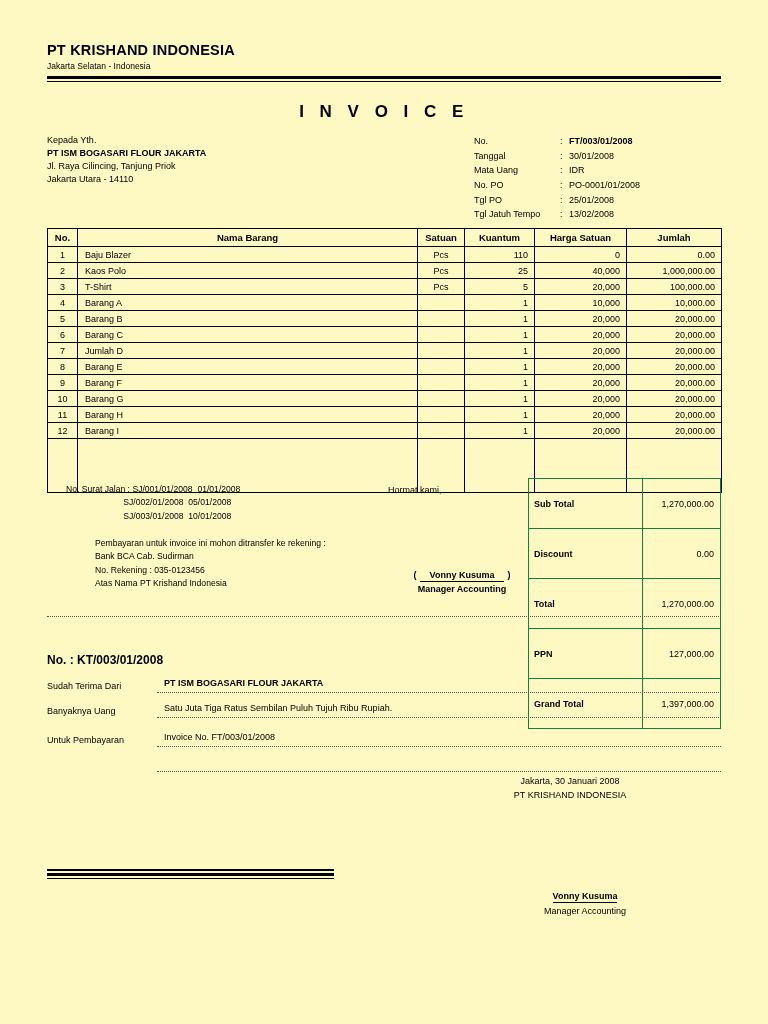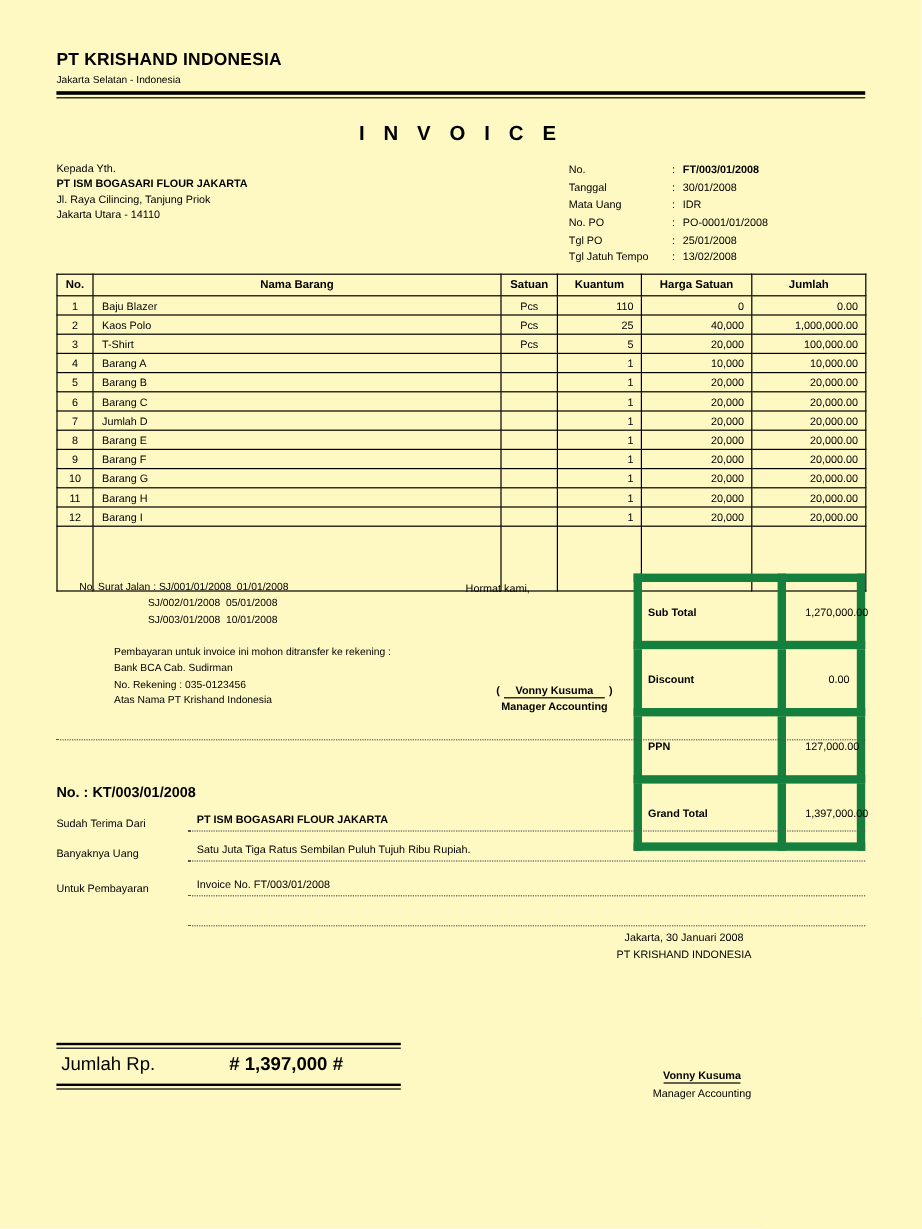--- a/index.html
+++ b/index.html
@@ -175,21 +175,21 @@
   .totals {
     position: absolute;
     left: 528px;
     top: 478px;
     width: 193px;
     border-collapse: collapse;
     table-layout: fixed;
     font-size: 9px;
   }
   .totals td {
-    border: 7px solid #15803d;
+    border: 1px solid #15803d;
     height: 17px;
     padding: 16px;
   }
   .totals td.t-label {
     width: 92px;
     font-weight: bold;
     padding-left: 5px;
   }
   .totals td.t-value {
     text-align: right;
@@ -522,20 +522,24 @@
     <tbody>
       <tr>
         <td class="t-label">Sub Total</td>
         <td class="t-value">1,270,000.00</td>
       </tr>
       <tr>
         <td class="t-label">Discount</td>
         <td class="t-value">0.00</td>
       </tr>
       <tr>
+        <td class="t-label">Total</td>
+        <td class="t-value">1,270,000.00</td>
+      </tr>
+      <tr>
         <td class="t-label">PPN</td>
         <td class="t-value">127,000.00</td>
       </tr>
       <tr>
         <td class="t-label">Grand Total</td>
         <td class="t-value">1,397,000.00</td>
       </tr>
     </tbody>
   </table>
 
@@ -559,24 +563,20 @@
     <div class="kw-blank"></div>
   </div>
 
   <div class="kw-place">
     <div>Jakarta, 30 Januari 2008</div>
     <div>PT KRISHAND INDONESIA</div>
   </div>
 
   <div class="amount-box">
     <div class="amount-rule-top"></div>
-    <div class="amount-row">
-      <span class="amount-label">Jumlah Rp.</span>
-      <span class="amount-value"># 1,397,000 #</span>
-    </div>
     <div class="amount-rule-bottom"></div>
   </div>
 
   <div class="sign-kwitansi">
     <span class="nm2">Vonny Kusuma</span>
     <span class="role2">Manager Accounting</span>
   </div>
 
 </div>
 

